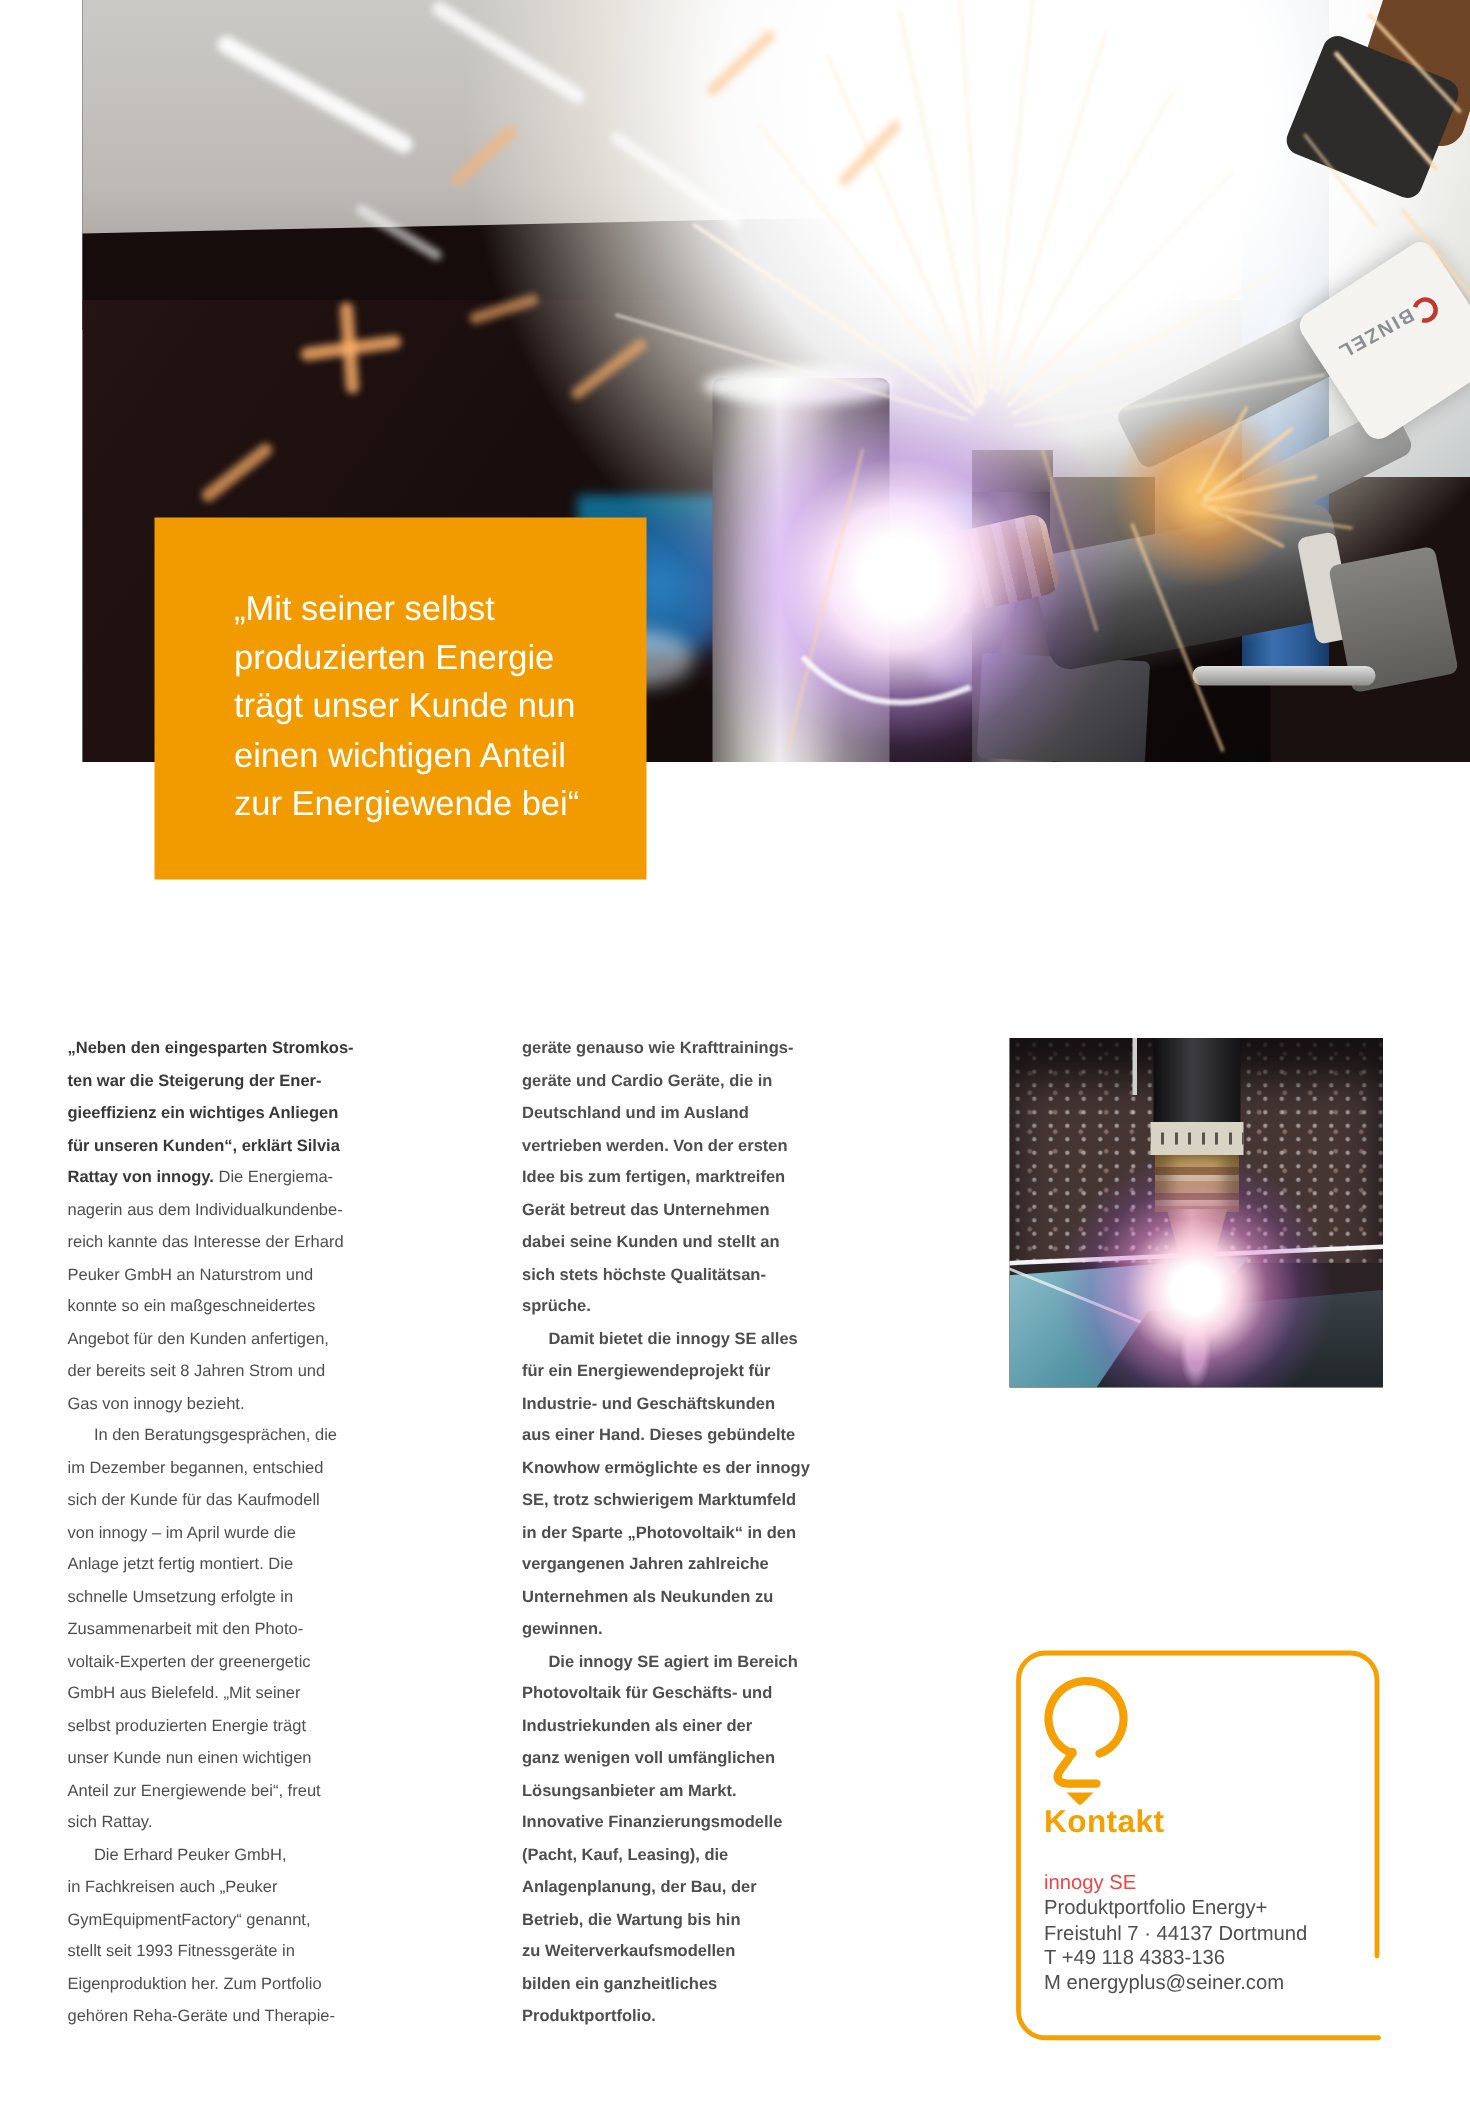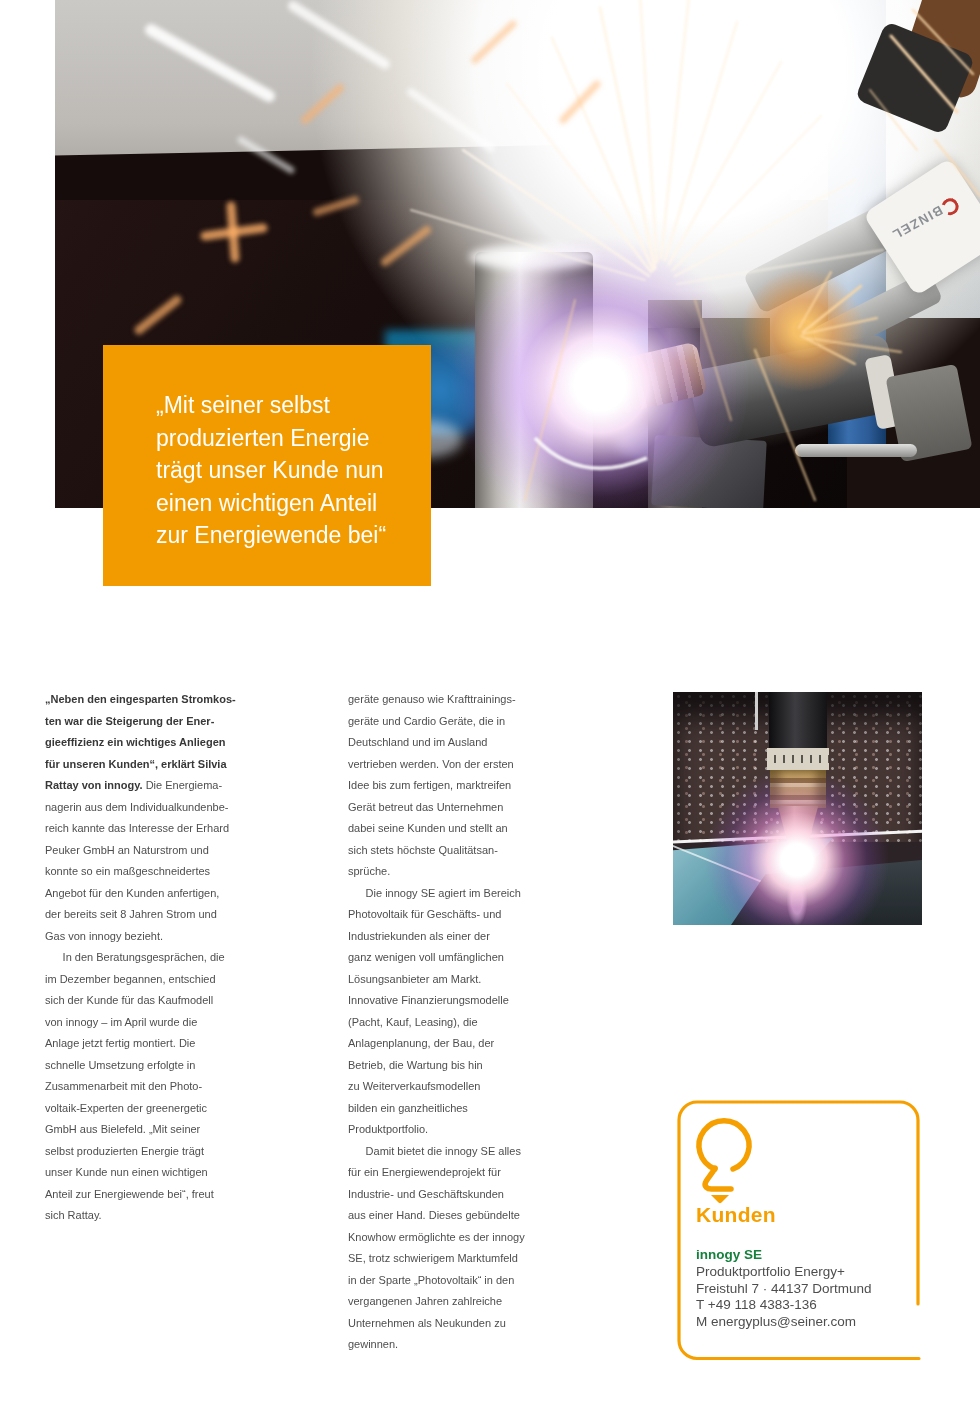--- a/index.html
+++ b/index.html
@@ -74,21 +74,21 @@
   .sparks{position:absolute;left:0;top:0;}
 
   
   .quote-box{left:103px;top:345px;width:328px;height:241px;background:#F29B00;z-index:5;}
   .quote-text{position:absolute;left:53px;top:44px;width:262px;color:#ffffff;
     font-size:23px;line-height:32.5px;white-space:pre-line;}
 
   
   .col{top:689px;color:#4e4e4e;font-size:11px;line-height:21.5px;}
   .col1{left:45px;width:300px;}
-  .col2{left:348px;width:285px;}
+  .col2{left:348px;width:285px;font-weight:bold;}
   .para{margin:0;white-space:pre-line;}
   .para.indent{text-indent:1.6em;}
   .lead{font-weight:bold;color:#383838;}
 
   
   .detail-photo{left:673px;top:692px;width:249px;height:233px;overflow:hidden;background:#2c2326;}
   .dp-speckle{left:0;top:0;width:249px;height:150px;
     background-color:#453634;
     background-image:radial-gradient(circle,rgba(255,255,255,.5) 1px,rgba(0,0,0,0) 1.8px),
       radial-gradient(circle,rgba(255,214,196,.35) 1px,rgba(0,0,0,0) 2px);
@@ -119,21 +119,21 @@
       rgba(230,140,220,.55) 48px,rgba(150,80,200,.25) 70px,rgba(0,0,0,0) 92px),
       radial-gradient(ellipse 14px 34px at 124px 208px,rgba(255,240,250,.6) 0 40%,rgba(0,0,0,0) 75%);}
 
   
   .contact-box{left:676px;top:1099px;width:245px;height:262px;}
   .contact-border{position:absolute;left:0;top:0;}
   .bulb{position:absolute;left:16px;top:18px;}
   .contact-title{position:absolute;left:20px;top:104px;font-size:21px;font-weight:bold;
     color:#F5A000;letter-spacing:.3px;}
   .contact-info{position:absolute;left:20px;top:148px;font-size:13.5px;line-height:16.8px;color:#4e4e4e;}
-  .contact-company{font-weight:bold;color:#15803d;}
+  .contact-company{font-weight:normal;color:#ef4444;}
   .contact-email{color:#4e4e4e;text-decoration:none;}
 </style>
 </head>
 <body>
 
 <div class="page">
 
   <div class="abs hero">
     <div class="abs hero-bg-top"></div>
     <div class="abs hero-dark-band"></div>
@@ -256,54 +256,60 @@
 von innogy – im April wurde die
 Anlage jetzt fertig montiert. Die
 schnelle Umsetzung erfolgte in
 Zusammenarbeit mit den Photo-
 voltaik-Experten der greenergetic
 GmbH aus Bielefeld. „Mit seiner
 selbst produzierten Energie trägt
 unser Kunde nun einen wichtigen
 Anteil zur Energiewende bei“, freut
 sich Rattay.</p>
+      <p class="para indent">Die Erhard Peuker GmbH,
+in Fachkreisen auch „Peuker
+GymEquipmentFactory“ genannt,
+stellt seit 1993 Fitnessgeräte in
+Eigenproduktion her. Zum Portfolio
+gehören Reha-Geräte und Therapie-</p>
     </div>
 
   <div class="abs col col2">
       <p class="para">geräte genauso wie Krafttrainings-
 geräte und Cardio Geräte, die in
 Deutschland und im Ausland
 vertrieben werden. Von der ersten
 Idee bis zum fertigen, marktreifen
 Gerät betreut das Unternehmen
 dabei seine Kunden und stellt an
 sich stets höchste Qualitätsan-
 sprüche.</p>
+      <p class="para indent">Damit bietet die innogy SE alles
+für ein Energiewendeprojekt für
+Industrie- und Geschäftskunden
+aus einer Hand. Dieses gebündelte
+Knowhow ermöglichte es der innogy
+SE, trotz schwierigem Marktumfeld
+in der Sparte „Photovoltaik“ in den
+vergangenen Jahren zahlreiche
+Unternehmen als Neukunden zu
+gewinnen.</p>
       <p class="para indent">Die innogy SE agiert im Bereich
 Photovoltaik für Geschäfts- und
 Industriekunden als einer der
 ganz wenigen voll umfänglichen
 Lösungsanbieter am Markt.
 Innovative Finanzierungsmodelle
 (Pacht, Kauf, Leasing), die
 Anlagenplanung, der Bau, der
 Betrieb, die Wartung bis hin
 zu Weiterverkaufsmodellen
 bilden ein ganzheitliches
 Produktportfolio.</p>
-      <p class="para indent">Damit bietet die innogy SE alles
-für ein Energiewendeprojekt für
-Industrie- und Geschäftskunden
-aus einer Hand. Dieses gebündelte
-Knowhow ermöglichte es der innogy
-SE, trotz schwierigem Marktumfeld
-in der Sparte „Photovoltaik“ in den
-vergangenen Jahren zahlreiche
-Unternehmen als Neukunden zu
-gewinnen.</p>
     </div>
 
   <div class="abs detail-photo">
     <div class="abs dp-speckle"></div>
     <div class="abs dp-edge1"></div>
     <div class="abs dp-teal"></div>
     <div class="abs dp-edge2"></div>
     <div class="abs dp-gray"></div>
     <div class="abs dp-wire"></div>
     <div class="abs dp-barrel"></div>
@@ -315,21 +321,21 @@
 
   <div class="abs contact-box">
     <svg class="contact-border" width="245" height="262" viewBox="0 0 245 262">
       <path d="M243,259.5 L21,259.5 A18,18 0 0 1 3,241.5 L3,21 A18,18 0 0 1 21,3 L224,3 A18,18 0 0 1 242,21 L242,205" fill="none" stroke="#F5A000" stroke-width="3.2" stroke-linecap="round"></path>
     </svg>
     <svg class="bulb" width="64" height="88" viewBox="0 0 64 88">
       <path d="M23,52 A25,25 0 1 1 41,52" fill="none" stroke="#F5A000" stroke-width="5.5" stroke-linecap="round"></path>
       <path d="M23,51 C20,57 15,62 13.5,65.5 C12,69.5 15,72 19.5,72 L39,72" fill="none" stroke="#F5A000" stroke-width="5.5" stroke-linecap="round" stroke-linejoin="round"></path>
       <path d="M19,78 L37,78 L29.5,85.5 Q28,86.8 26.5,85.5 Z" fill="#F5A000"></path>
     </svg>
-    <div class="contact-title">Kunden</div>
+    <div class="contact-title">Kontakt</div>
     <div class="contact-info">
       <div class="contact-company">innogy SE</div>
       <div>Produktportfolio Energy+</div>
       <div>Freistuhl 7 · 44137 Dortmund</div>
       <div>T +49 118 4383-136</div>
       <div><a class="contact-email" href="#">M energyplus@seiner.com</a></div>
     </div>
   </div>
 
 </div>

